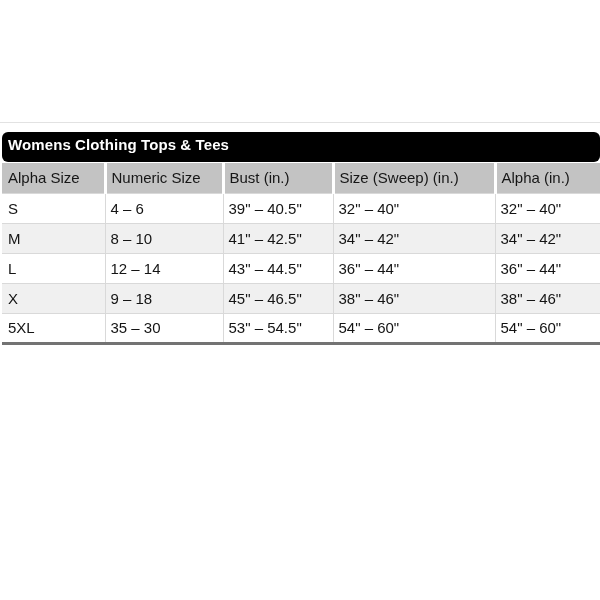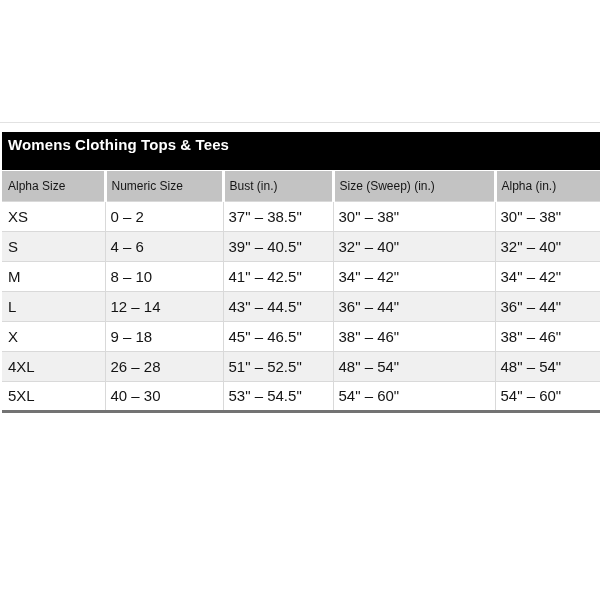--- a/index.html
+++ b/index.html
@@ -29,41 +29,42 @@
     position: absolute;
     left: 2px;
     top: 132px;
     width: 598px;
   }
   .chart-title-bar {
     background: #000000;
     color: #ffffff;
     font-size: 15px;
     font-weight: bold;
-    height: 38px;
+    height: 30px;
     line-height: 26px;
     padding-left: 6px;
     box-sizing: border-box;
     letter-spacing: 0.1px;
+    border-radius: 6px;
   }
   table.size-table {
     border-collapse: collapse;
     table-layout: fixed;
     width: 598px;
     margin-top: 1px;
   }
   table.size-table col.c1 { width: 103px; }
   table.size-table col.c2 { width: 118px; }
   table.size-table col.c3 { width: 110px; }
   table.size-table col.c4 { width: 162px; }
   table.size-table col.c5 { width: 105px; }
   table.size-table th {
     background: #c3c3c3;
     color: #161616;
-    font-size: 12px;
+    font-size: 15px;
     font-weight: normal;
     text-align: left;
     height: 30px;
     padding: 0 0 0 5px;
     border-left: 3px solid #ffffff;
     box-sizing: border-box;
     white-space: nowrap;
     overflow: hidden;
   }
   table.size-table th:first-child {
@@ -116,27 +117,20 @@
         <tr>
           <th>Alpha Size</th>
           <th>Numeric Size</th>
           <th>Bust (in.)</th>
           <th>Size (Sweep) (in.)</th>
           <th>Alpha (in.)</th>
         </tr>
       </thead>
       <tbody>
         <tr>
-          <td>XS</td>
-          <td>0 – 2</td>
-          <td>37" – 38.5"</td>
-          <td>30" – 38"</td>
-          <td>30" – 38"</td>
-        </tr>
-        <tr>
           <td>S</td>
           <td>4 – 6</td>
           <td>39" – 40.5"</td>
           <td>32" – 40"</td>
           <td>32" – 40"</td>
         </tr>
         <tr>
           <td>M</td>
           <td>8 – 10</td>
           <td>41" – 42.5"</td>
@@ -151,29 +145,22 @@
           <td>36" – 44"</td>
         </tr>
         <tr>
           <td>X</td>
           <td>9 – 18</td>
           <td>45" – 46.5"</td>
           <td>38" – 46"</td>
           <td>38" – 46"</td>
         </tr>
         <tr>
-          <td>4XL</td>
-          <td>26 – 28</td>
-          <td>51" – 52.5"</td>
-          <td>48" – 54"</td>
-          <td>48" – 54"</td>
-        </tr>
-        <tr>
           <td>5XL</td>
-          <td>40 – 30</td>
+          <td>35 – 30</td>
           <td>53" – 54.5"</td>
           <td>54" – 60"</td>
           <td>54" – 60"</td>
         </tr>
       </tbody>
     </table>
   </div>
 </div>
 
 </body></html>

